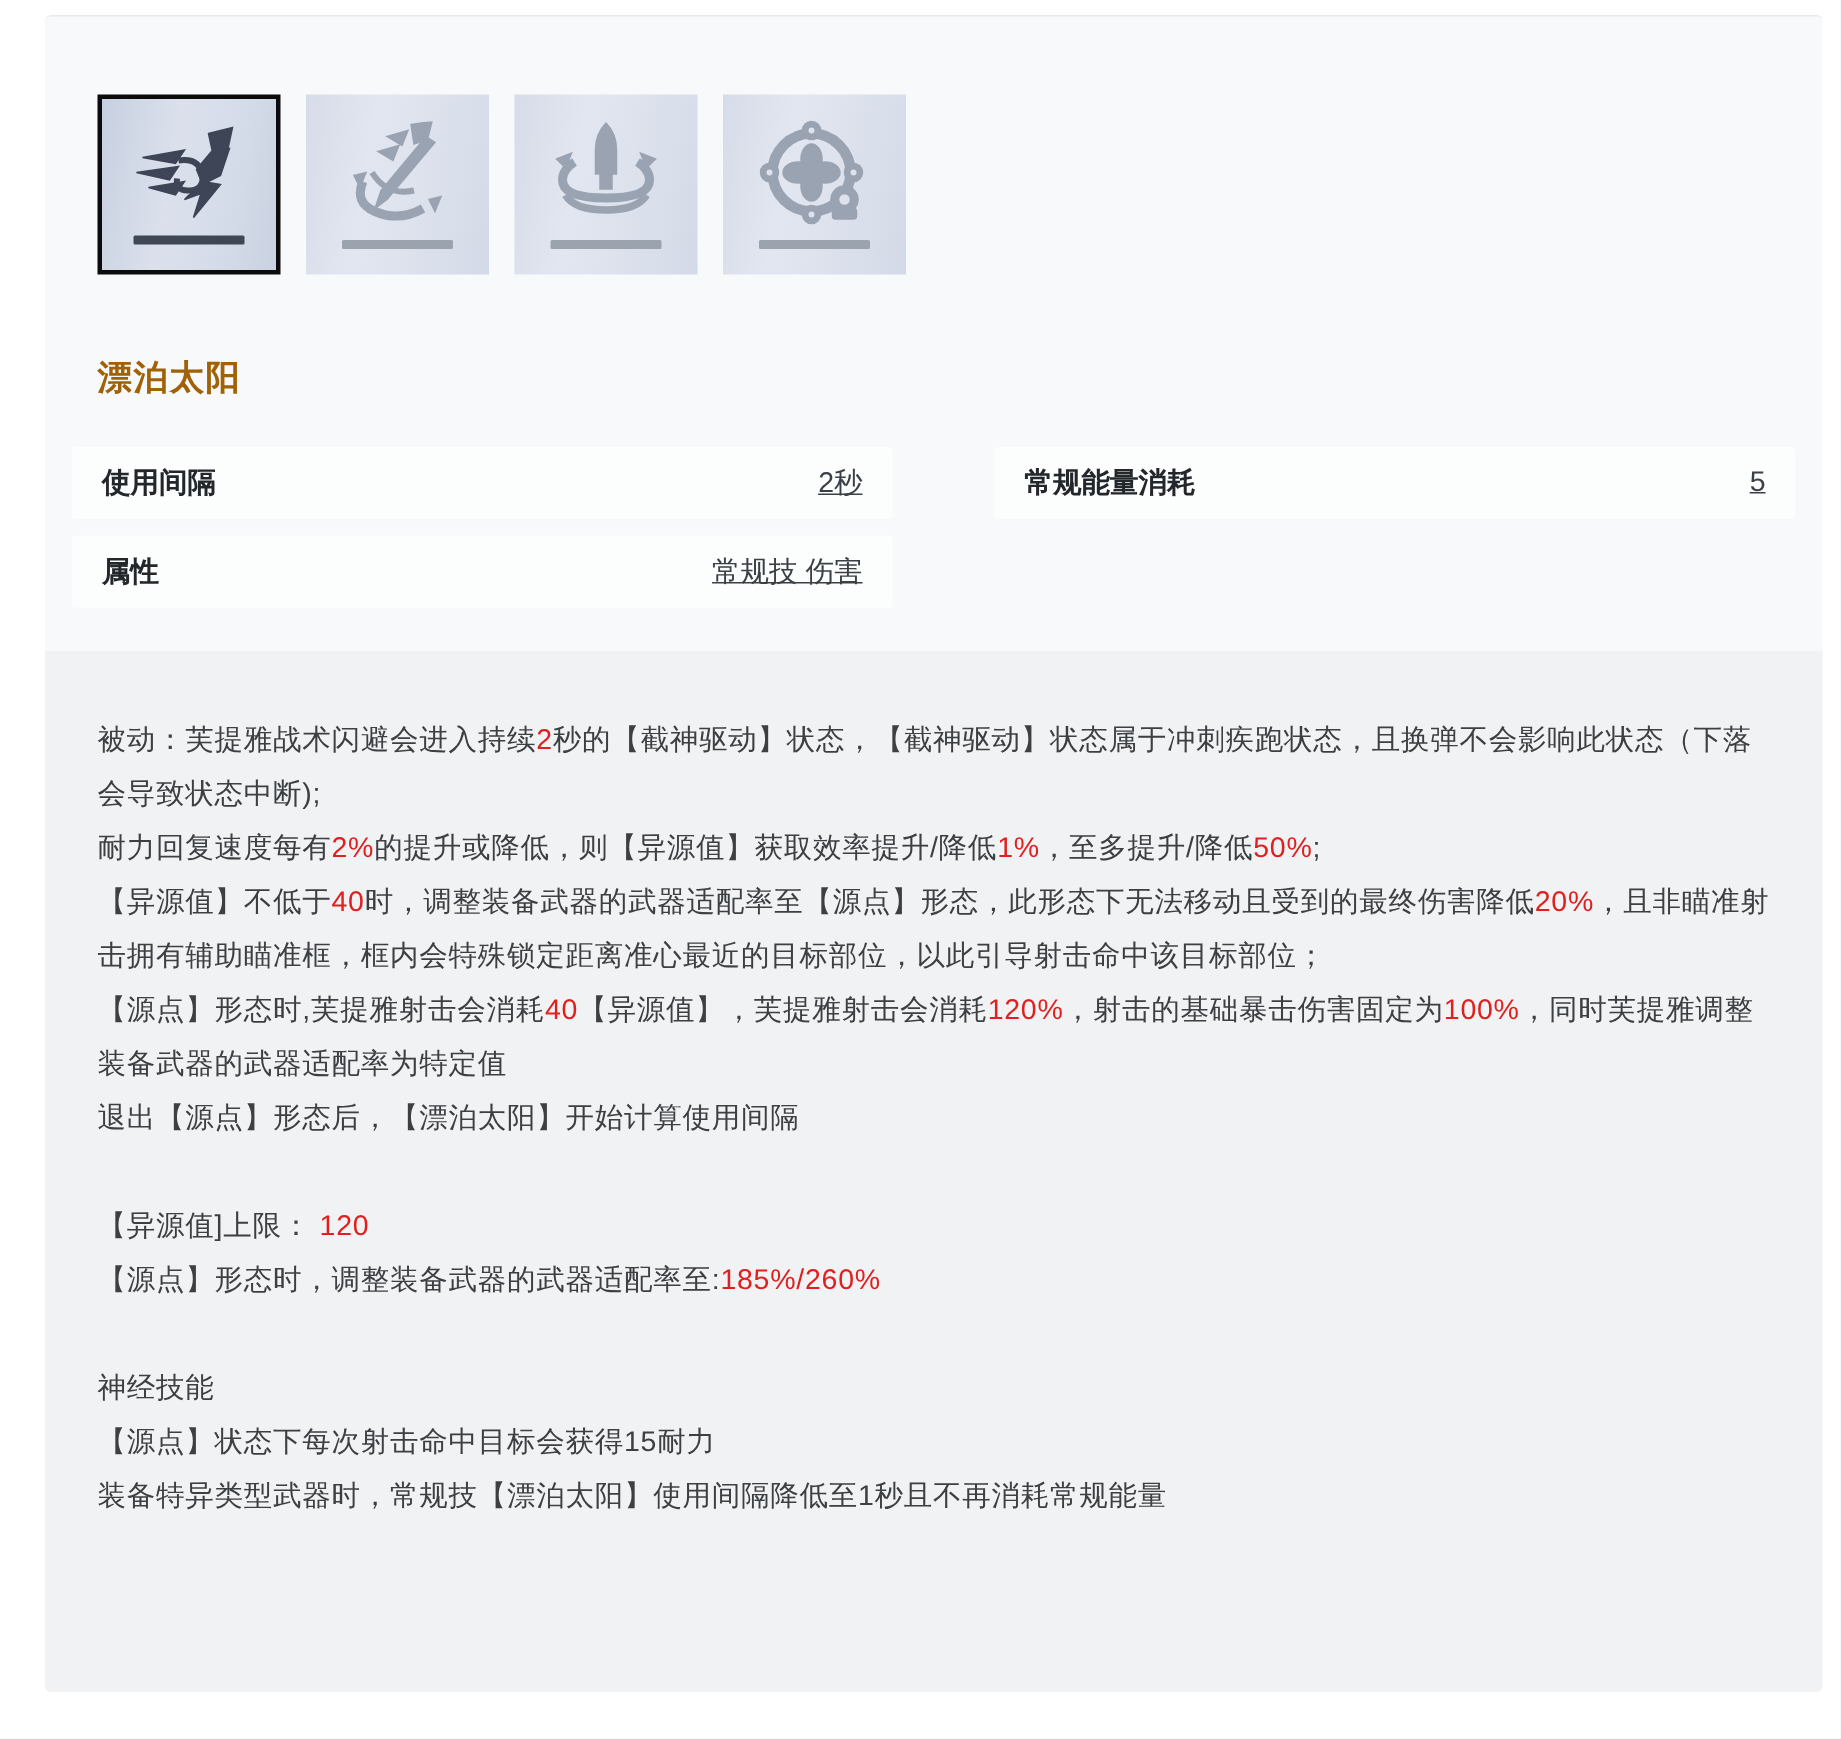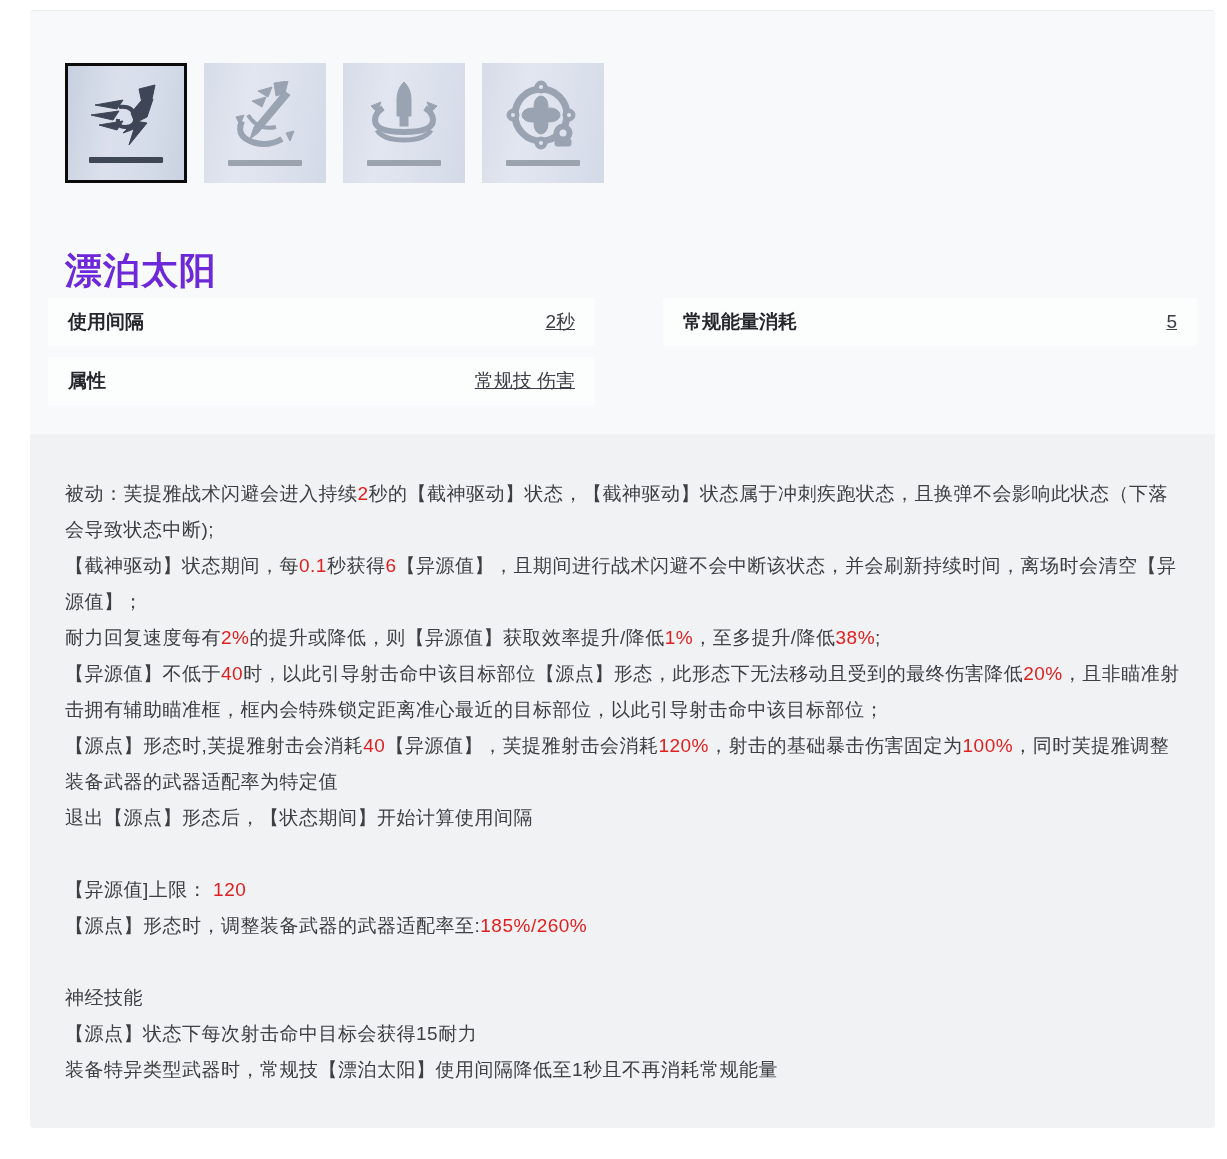--- a/index.html
+++ b/index.html
@@ -28,22 +28,22 @@
     width:74px;height:6px;background:#9aa3ae;border-radius:1px;
   }
   .tab.selected .bar{background:#3f4654;}
   .tab svg{display:block;}
   .tab .ic{fill:#9aa3b2;stroke:#9aa3b2;}
   .tab .ic-s{fill:none;stroke:#9aa3b2;}
   .tab.selected .ic{fill:#3d4557;stroke:#3d4557;}
   .tab.selected .ic-s{stroke:#3d4557;}
   
   .title{
-    position:absolute;left:35px;top:210px;font-size:37px;font-weight:700;
-    color:#6d28d9;letter-spacing:1px;
+    position:absolute;left:35px;top:210px;font-size:23px;font-weight:700;
+    color:#a16207;letter-spacing:1px;
   }
   
   .stats{
     position:absolute;left:18px;top:287px;width:1149px;
     display:grid;grid-template-columns:547px 1fr;column-gap:68px;row-gap:11px;
   }
   .stat{
     height:48px;background:#fcfdfd;display:flex;align-items:center;
     justify-content:space-between;padding:0 20px;box-sizing:border-box;
     border-radius:2px;
@@ -158,25 +158,24 @@
     </div>
     <div class="stat">
       <span class="lbl">属性</span>
       <span class="val">常规技 伤害</span>
     </div>
     <div class="stat hidden"></div>
   </div>
 
   <div class="desc" id="desc-panel">
       <p><span>被动：芙提雅战术闪避会进入持续</span><span class="red">2</span><span>秒的【截神驱动】状态，【截神驱动】状态属于冲刺疾跑状态，且换弹不会影响此状态（下落会导致状态中断);</span></p>
-      <p><span>【截神驱动】状态期间，每</span><span class="red">0.1</span><span>秒获得</span><span class="red">6</span><span>【异源值】，且期间进行战术闪避不会中断该状态，并会刷新持续时间，离场时会清空【异源值】；</span></p>
-      <p><span>耐力回复速度每有</span><span class="red">2%</span><span>的提升或降低，则【异源值】获取效率提升/降低</span><span class="red">1%</span><span>，至多提升/降低</span><span class="red">38%</span><span>;</span></p>
-      <p><span>【异源值】不低于</span><span class="red">40</span><span>时，以此引导射击命中该目标部位【源点】形态，此形态下无法移动且受到的最终伤害降低</span><span class="red">20%</span><span>，且非瞄准射击拥有辅助瞄准框，框内会特殊锁定距离准心最近的目标部位，以此引导射击命中该目标部位；</span></p>
+      <p><span>耐力回复速度每有</span><span class="red">2%</span><span>的提升或降低，则【异源值】获取效率提升/降低</span><span class="red">1%</span><span>，至多提升/降低</span><span class="red">50%</span><span>;</span></p>
+      <p><span>【异源值】不低于</span><span class="red">40</span><span>时，调整装备武器的武器适配率至【源点】形态，此形态下无法移动且受到的最终伤害降低</span><span class="red">20%</span><span>，且非瞄准射击拥有辅助瞄准框，框内会特殊锁定距离准心最近的目标部位，以此引导射击命中该目标部位；</span></p>
       <p><span>【源点】形态时,芙提雅射击会消耗</span><span class="red">40</span><span>【异源值】，芙提雅射击会消耗</span><span class="red">120%</span><span>，射击的基础暴击伤害固定为</span><span class="red">100%</span><span>，同时芙提雅调整装备武器的武器适配率为特定值</span></p>
-      <p><span>退出【源点】形态后，【状态期间】开始计算使用间隔</span></p>
+      <p><span>退出【源点】形态后，【漂泊太阳】开始计算使用间隔</span></p>
       <p>&nbsp;</p>
       <p><span>【异源值]上限： </span><span class="red">120</span></p>
       <p><span>【源点】形态时，调整装备武器的武器适配率至:</span><span class="red">185%/260%</span></p>
       <p>&nbsp;</p>
       <p><span>神经技能</span></p>
       <p><span>【源点】状态下每次射击命中目标会获得15耐力</span></p>
       <p><span>装备特异类型武器时，常规技【漂泊太阳】使用间隔降低至1秒且不再消耗常规能量</span></p>
     </div>
 
 </div>

